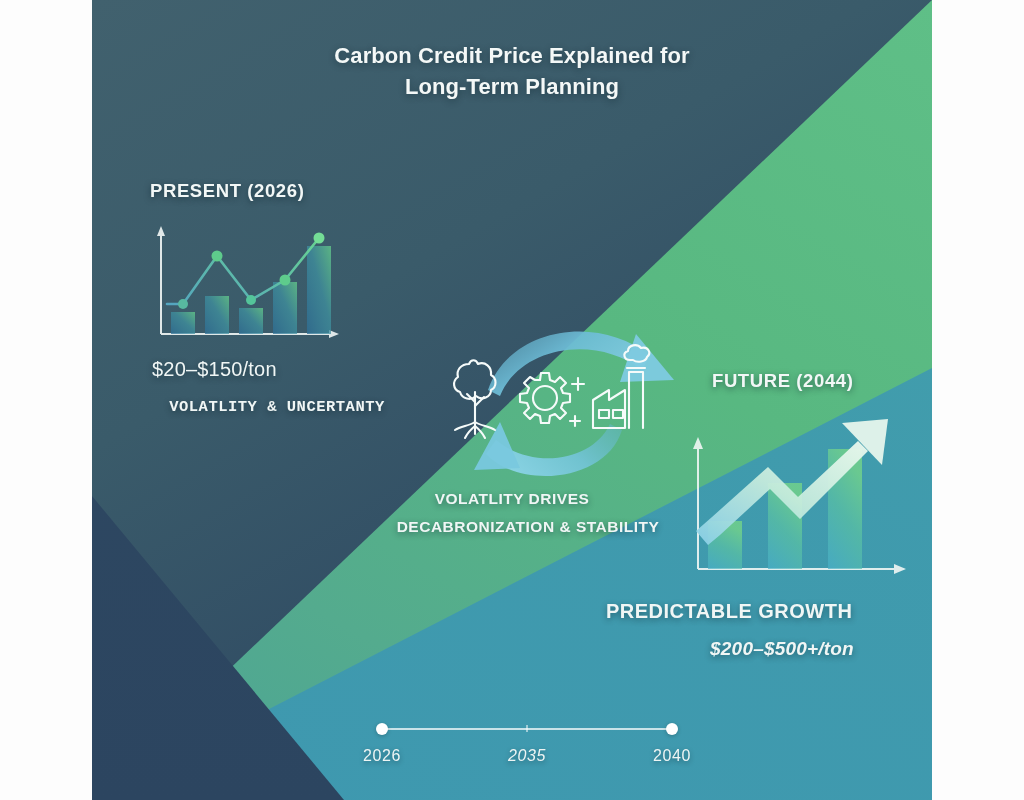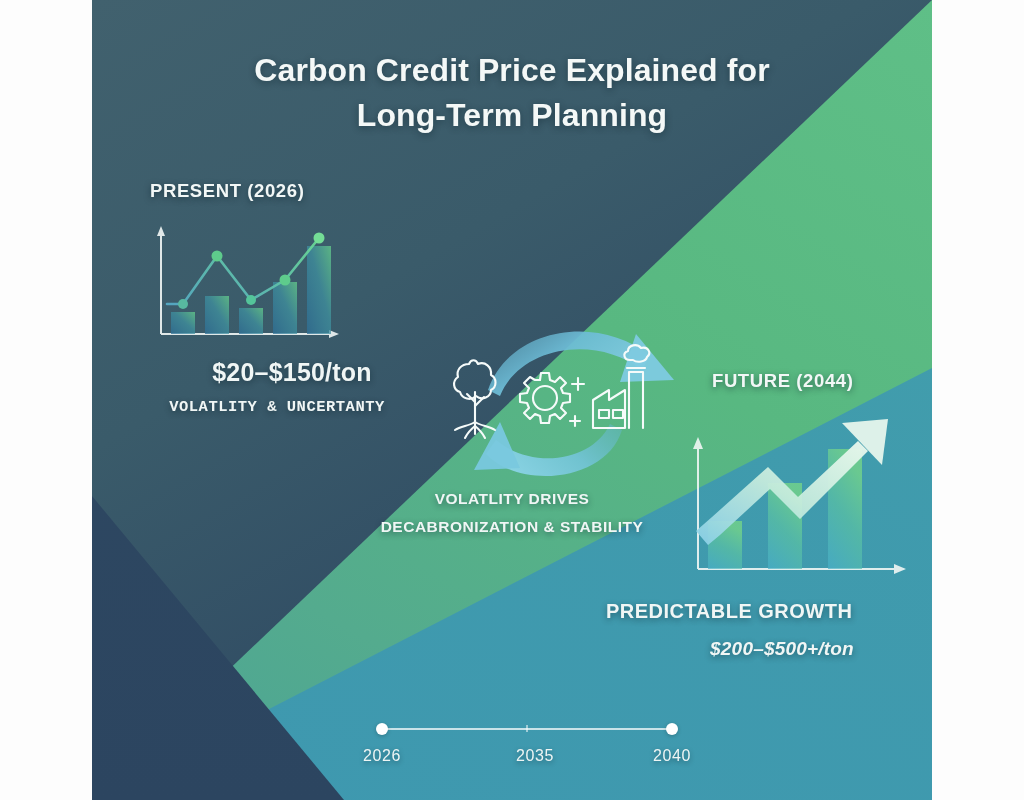--- a/index.html
+++ b/index.html
@@ -53,25 +53,25 @@
 
   .bg-navy-corner {
     background: linear-gradient(180deg, #2f4a63 0%, #2c4560 100%);
     clip-path: polygon(0% 62%, 0% 100%, 30% 100%);
   }
 
   
   .title {
     position: absolute;
     left: 0;
-    top: 48px;
+    top: 40px;
     width: 840px;
     text-align: center;
     color: #f4f8f7;
-    font-size: 32px;
+    font-size: 22px;
     font-weight: bold;
     line-height: 1.42;
     letter-spacing: 0.1px;
     text-shadow: 0 2px 7px rgba(10,30,40,0.45);
   }
 
   
   .sec-label {
     position: absolute;
     color: #f2f7f6;
@@ -88,23 +88,22 @@
   
   .caption {
     position: absolute;
     color: #f0f6f5;
     text-shadow: 0 2px 6px rgba(8,28,38,0.45);
     white-space: nowrap;
   }
 
   .price-left {
     left: 60px; top: 358px; width: 280px;
-    text-align: center;
-    font-size: 25px;
-    font-weight: bold;
+    font-size: 20px;
+    font-weight: normal;
     letter-spacing: 0.2px;
   }
 
   .volatility-left {
     left: 20px; top: 398px; width: 330px;
     text-align: center;
     font-size: 15.5px;
     font-weight: bold;
     letter-spacing: 0.5px;
     font-family: Liberation Mono, monospace;
@@ -129,21 +128,21 @@
 
   .center-line1 {
     left: 270px; top: 490px; width: 300px;
     text-align: center;
     font-size: 15.5px;
     font-weight: bold;
     letter-spacing: 0.5px;
   }
 
   .center-line2 {
-    left: 240px; top: 518px; width: 360px;
+    left: 256px; top: 518px; width: 360px;
     text-align: center;
     font-size: 15.5px;
     font-weight: bold;
     letter-spacing: 0.5px;
   }
 
   
   .chart-left {
     position: absolute;
     left: 45px;
@@ -222,21 +221,21 @@
     position: absolute;
     top: 32px;
     width: 80px;
     text-align: center;
     color: #eef5f4;
     font-size: 16px;
     letter-spacing: 0.6px;
     text-shadow: 0 2px 5px rgba(8,28,38,0.4);
   }
   .tl-year.y1 { left: 10px; }
-  .tl-year.y2 { left: 163px; }
+  .tl-year.y2 { left: 155px; font-style: italic; }
   .tl-year.y3 { left: 300px; }
 </style>
 </head>
 <body>
 
 <div id="infographic">
   <div class="poster">
 
     <div class="bg-layer bg-dark"></div>
     <div class="bg-layer bg-green"></div>

